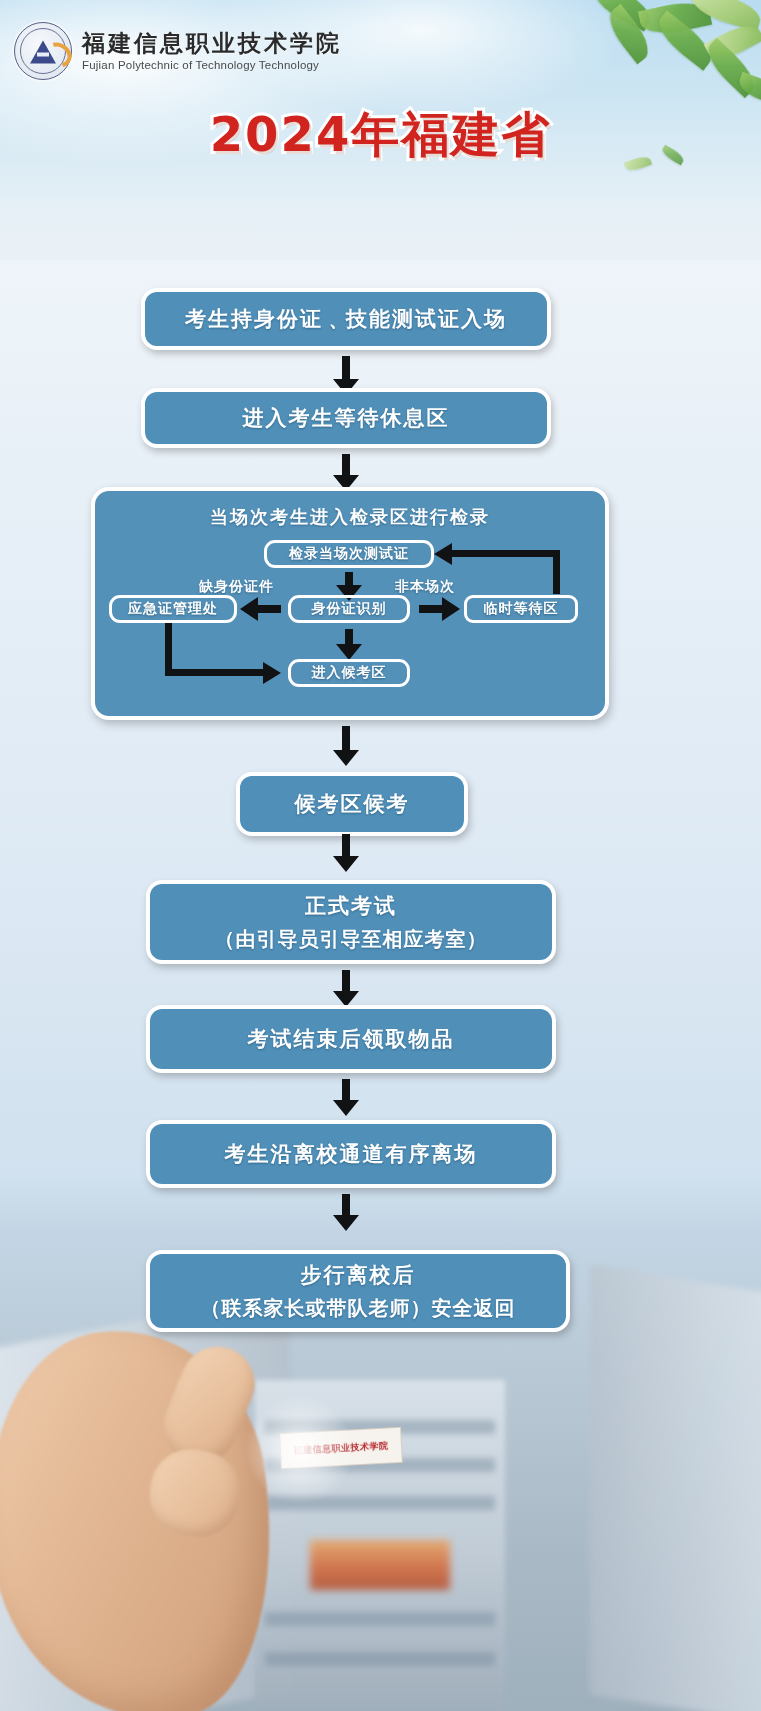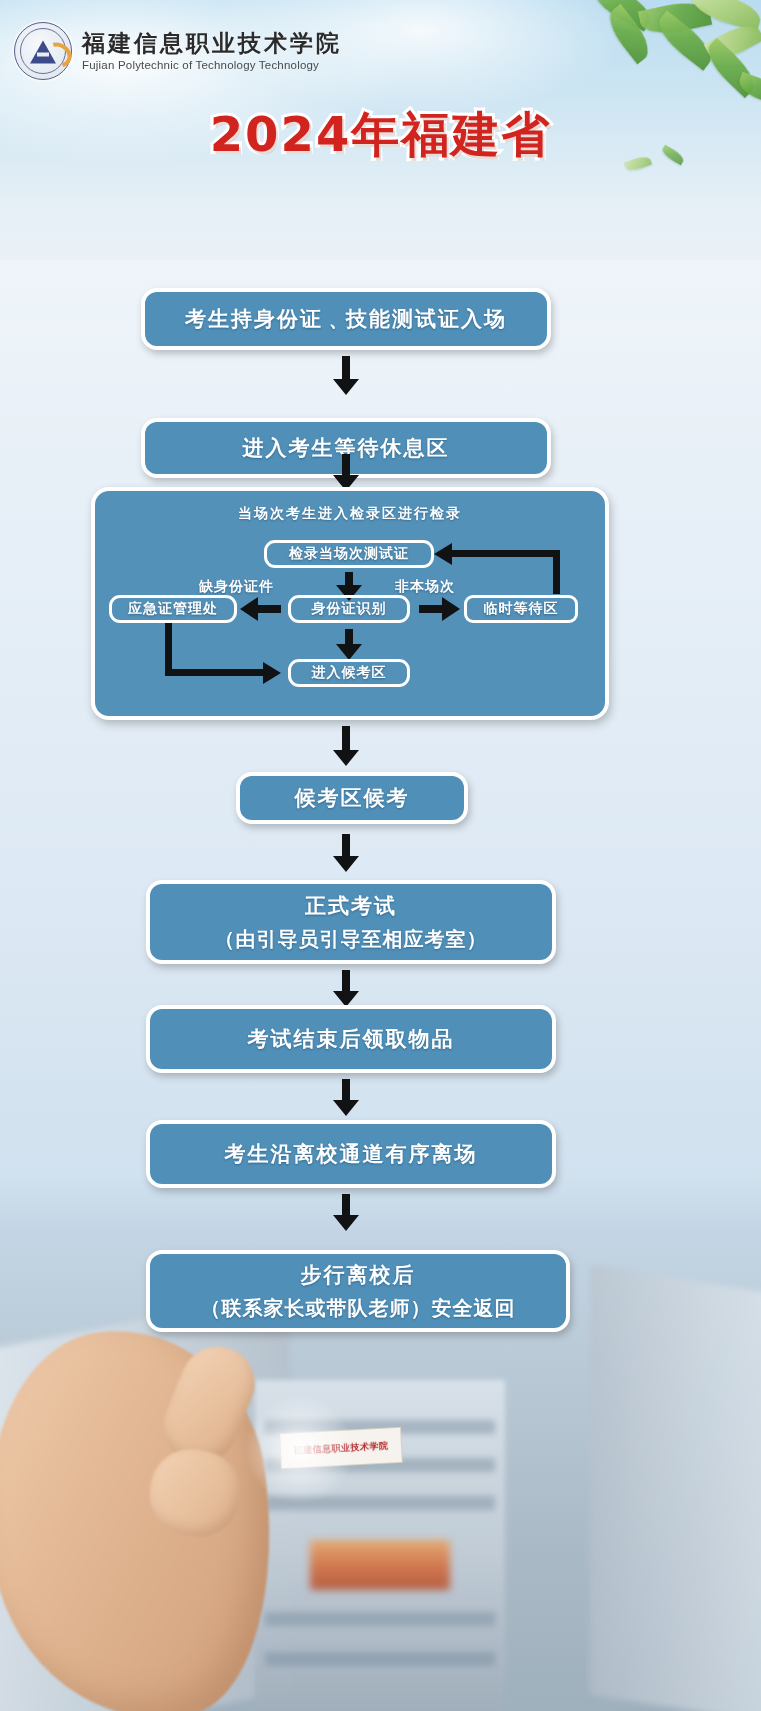--- a/index.html
+++ b/index.html
@@ -186,21 +186,21 @@
   .group-node{
     position:absolute;
     background:#5391b9;
     border:4px solid #ffffff;
     border-radius:18px;
     box-sizing:border-box;
     box-shadow:2px 4px 8px rgba(70,70,70,.32);
   }
   .group-title{
     position:absolute;left:0;top:14px;width:100%;text-align:center;
-    color:#ffffff;font-size:14px;font-weight:bold;letter-spacing:2px;
+    color:#ffffff;font-size:18px;font-weight:bold;letter-spacing:2px;
     font-family:"DejaVu Sans","Liberation Sans",sans-serif;
     text-shadow:0 1px 2px rgba(20,60,90,.45);
   }
   .pill{
     position:absolute;
     background:transparent;
     border:3px solid #ffffff;
     border-radius:11px;
     box-sizing:border-box;
     color:#ffffff;
@@ -297,21 +297,21 @@
   </div>
 
   <div class="flow">
 
     <div class="node big" style="left:141px;top:288px;width:410px;height:62px;">
       <span>考生持身份证﹑技能测试证入场</span>
     </div>
 
     <div class="arrow-v" style="left:342px;top:356px;height:24px;"></div>
 
-    <div class="node big" style="left:141px;top:388px;width:410px;height:60px;margin-top:30px;">
+    <div class="node big" style="left:141px;top:388px;width:410px;height:60px;">
       <span>进入考生等待休息区</span>
     </div>
 
     <div class="arrow-v" style="left:342px;top:454px;height:22px;"></div>
 
     <div class="group-node" style="left:91px;top:487px;width:518px;height:233px;">
       <div class="group-title">当场次考生进入检录区进行检录</div>
     </div>
 
     <div class="pill" style="left:264px;top:540px;width:170px;height:28px;">
@@ -348,21 +348,21 @@
     <div class="pill" style="left:288px;top:659px;width:122px;height:28px;">
       <span>进入候考区</span>
     </div>
 
     <div class="line-seg" style="left:165px;top:623px;width:7px;height:46px;"></div>
     <div class="line-seg" style="left:165px;top:669px;width:100px;height:7px;"></div>
     <div style="position:absolute;left:263px;top:662px;width:0;height:0;border-top:11px solid transparent;border-bottom:11px solid transparent;border-left:18px solid #111214;"></div>
 
     <div class="arrow-v" style="left:342px;top:726px;height:25px;"></div>
 
-    <div class="node big" style="left:236px;top:772px;width:232px;height:52px;">
+    <div class="node big" style="left:236px;top:772px;width:232px;height:64px;">
       <span>候考区候考</span>
     </div>
 
     <div class="arrow-v" style="left:342px;top:834px;height:23px;"></div>
 
     <div class="node big" style="left:146px;top:880px;width:410px;height:84px;">
       <span>正式考试</span>
       <span class="sub">（由引导员引导至相应考室）</span>
     </div>
 

